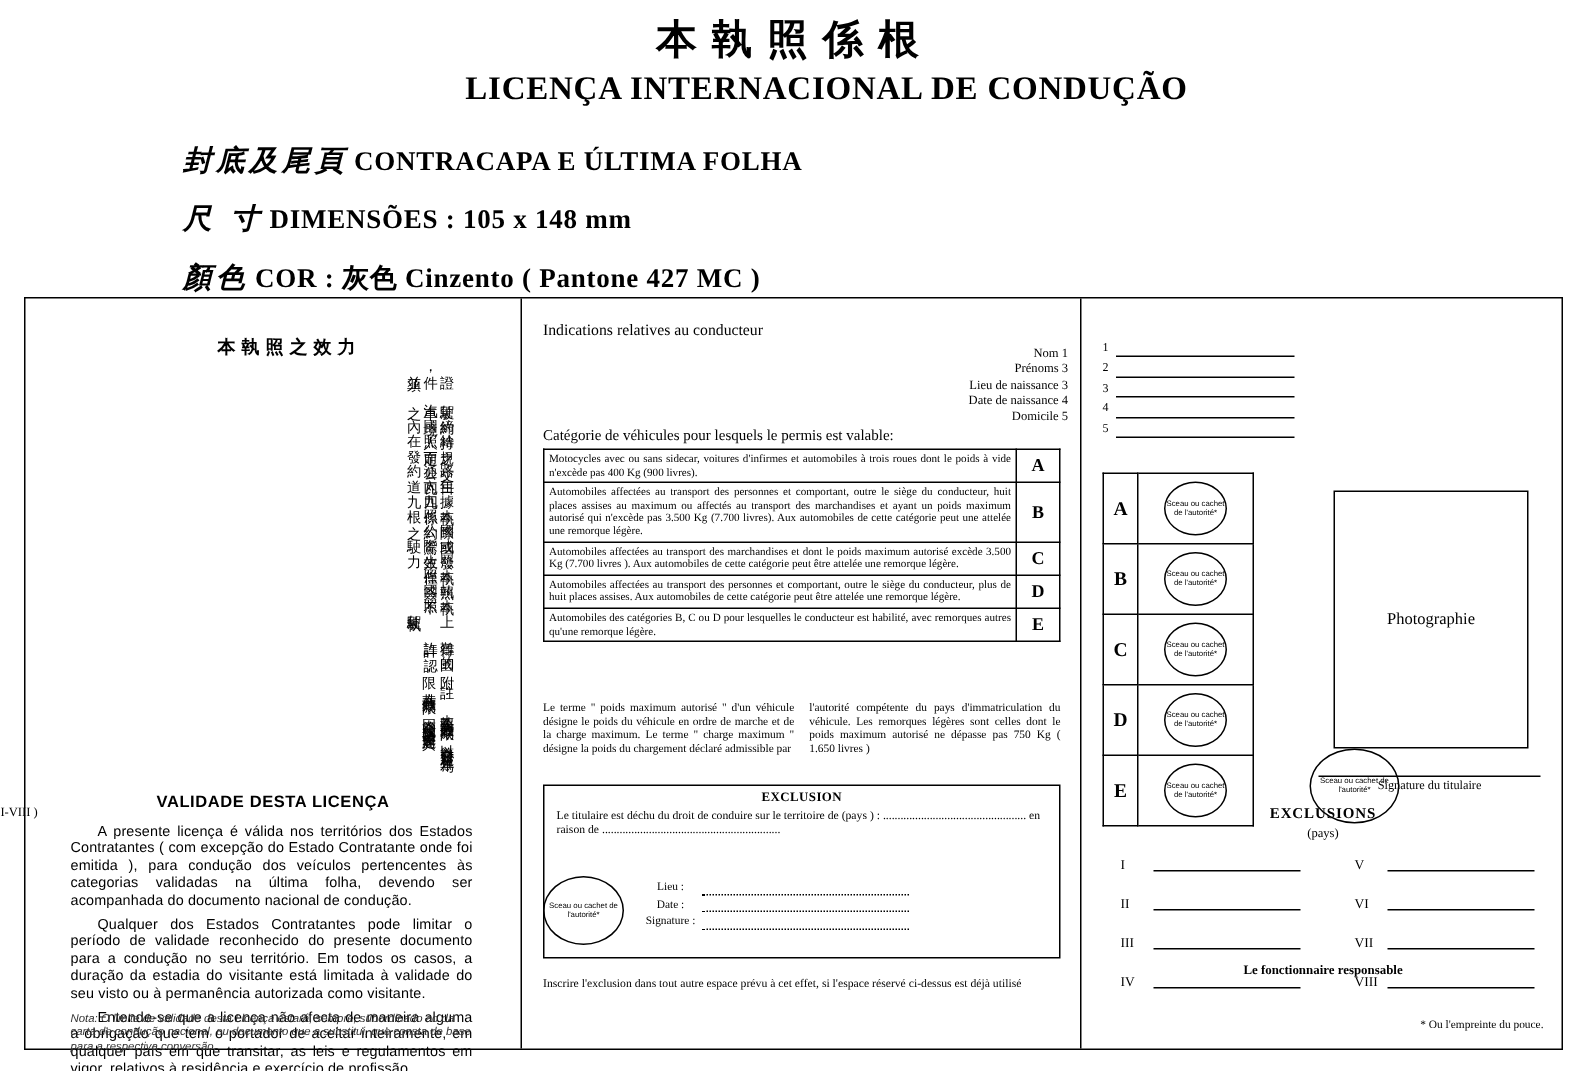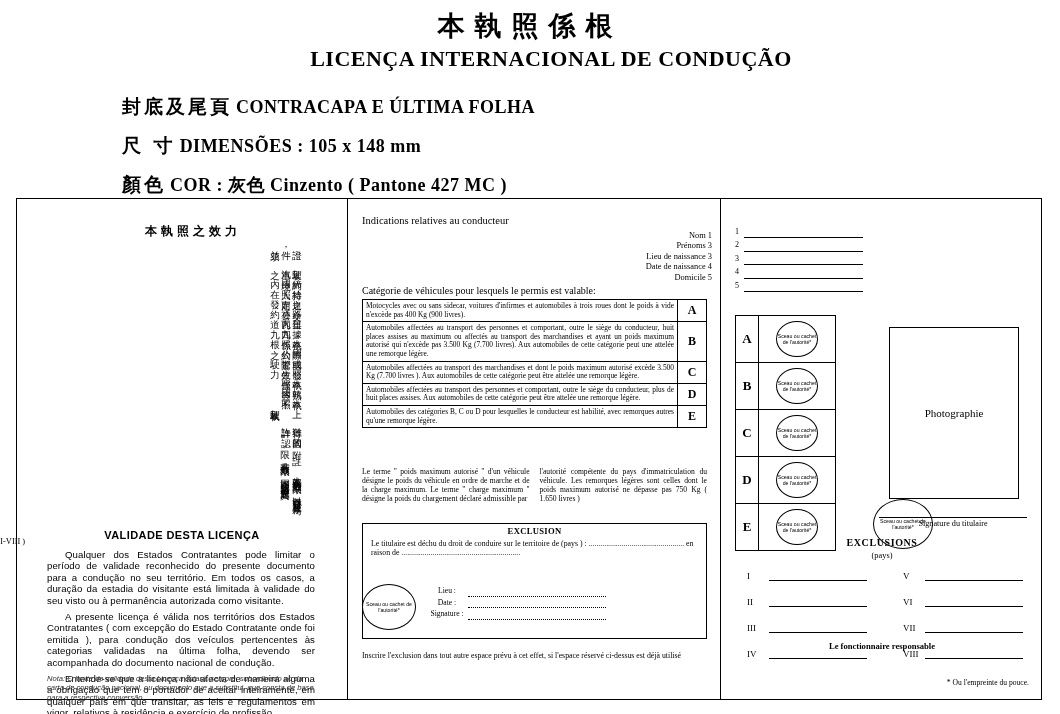--- a/index.html
+++ b/index.html
@@ -34,20 +34,21 @@
   }
   .spec-line{
     margin-bottom:13px;
     white-space:nowrap;
   }
   .cjk{
     font-family:"DejaVu Sans", sans-serif;
     font-weight:bold;
     font-size:19px;
     letter-spacing:3px;
+    font-style:italic;
   }
   .lat{
     font-family:"Liberation Serif", serif;
     font-weight:bold;
     font-size:18px;
     letter-spacing:0.5px;
   }
 
   
   .card{
@@ -292,22 +293,22 @@
       <div class="zh-col">之規定而發</div>
       <div class="zh-col">給持照人在</div>
       <div class="zh-col">締約國境內</div>
       <div class="zh-col">駕駛汽車之</div>
       <div class="zh-col">證件，並須</div>
     </div>
     <div class="zh-foot">附 註 ： 本執照之有效期限，以簽發日起算一年為限，其有效期限，因簽發國之法令規定而異。</div>
 
     <div class="validade-title">VALIDADE DESTA LICENÇA</div>
     <div class="validade-body">
+      <p>A presente licença é válida nos territórios dos Estados Contratantes ( com excepção do Estado Contratante onde foi emitida ), para condução dos veículos pertencentes às categorias validadas na última folha, devendo ser acompanhada do documento nacional de condução.</p>
       <p>Qualquer dos Estados Contratantes pode limitar o período de validade reconhecido do presente documento para a condução no seu território. Em todos os casos, a duração da estadia do visitante está limitada à validade do seu visto ou à permanência autorizada como visitante.</p>
-      <p>A presente licença é válida nos territórios dos Estados Contratantes ( com excepção do Estado Contratante onde foi emitida ), para condução dos veículos pertencentes às categorias validadas na última folha, devendo ser acompanhada do documento nacional de condução.</p>
       <p>Entende-se que a licença não afecta de maneira alguma a obrigação que tem o portador de aceitar inteiramente, em qualquer país em que transitar, as leis e regulamentos em vigor, relativos à residência e exercício de profissão.</p>
     </div>
     <div class="nota">Nota: O limite de validade desta Licença estará, sempre, subordinado ao da carta de condução nacional, ou documento que a substitui, que consta de base para a respectiva conversão.</div>
   </div>
 
   <div class="mid">
     <div class="mid-head">Indications relatives au conducteur</div>
     <div class="names">
       <div>Nom 1</div>
       <div>Prénoms 3</div>

